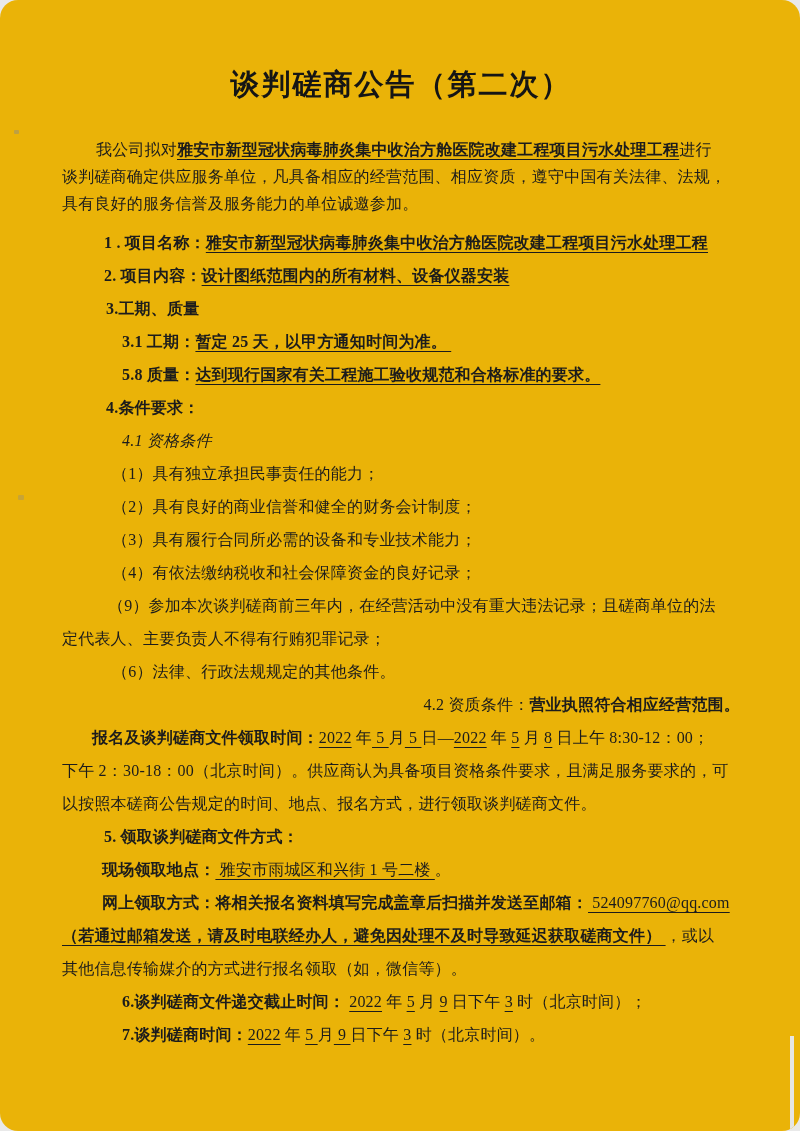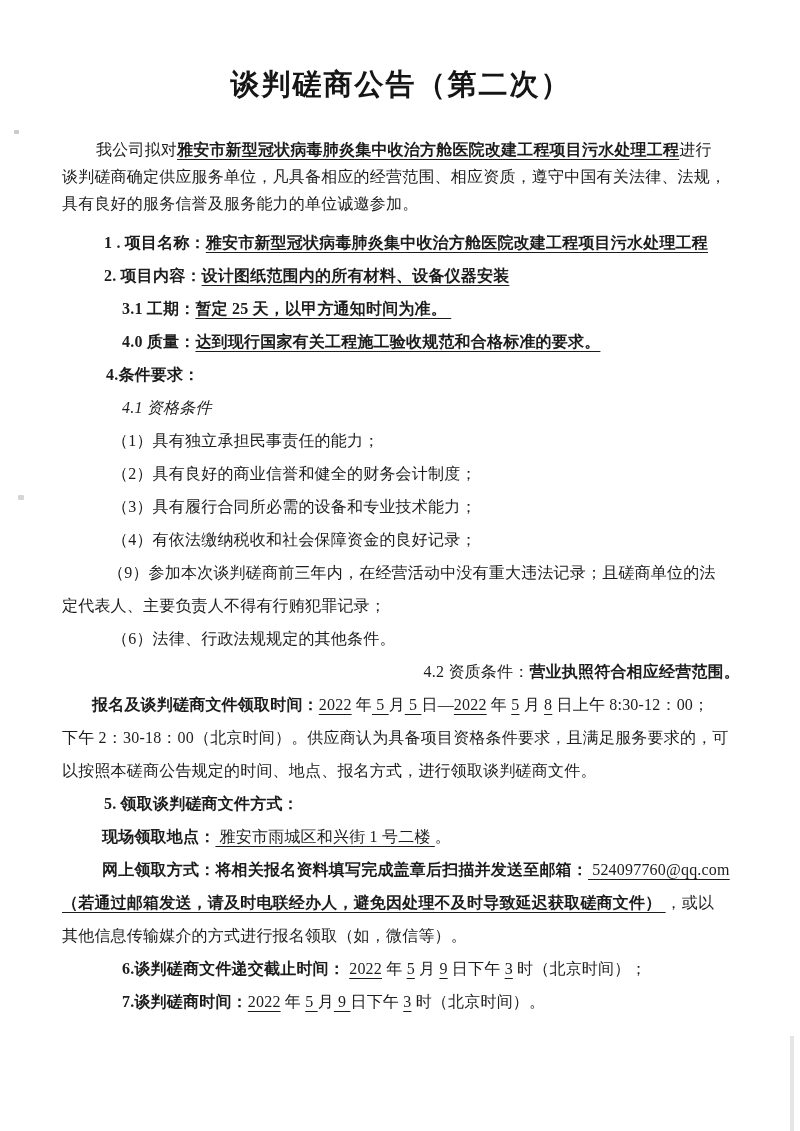--- a/index.html
+++ b/index.html
@@ -1,23 +1,24 @@
 <!DOCTYPE html>
 <html><head>
 <meta charset="utf-8">
 <style>
   html,body{margin:0;padding:0;background:#e9e9e9;}
   .page{
     position:relative;
     width:800px;height:1131px;
     margin:0 auto;
-    background:#ffffff;
+    background:#eab308;
     overflow:hidden;
     color:#1c1c1c;
     font-family:"Liberation Serif","DejaVu Serif",serif;
+    border-radius:18px;
   }
   .content{
     padding:62px 60px 0 62px;
   }
   .doc-title{
     font-size:29px;
     font-weight:700;
     text-align:center;
     letter-spacing:2px;
     line-height:44px;
@@ -69,22 +70,23 @@
 
 <div class="page">
   <div class="content">
     <h1 class="doc-title">谈判磋商公告（第二次）</h1>
     <div id="doc-lines">
         <p class="ln intro ind34"><span>我公司拟对</span><span class="seg-b seg-u">雅安市新型冠状病毒肺炎集中收治方舱医院改建工程项目污水处理工程</span><span>进行</span></p>
         <p class="ln intro"><span>谈判磋商确定供应服务单位，凡具备相应的经营范围、相应资质，遵守中国有关法律、法规，</span></p>
         <p class="ln intro mb8"><span>具有良好的服务信誉及服务能力的单位诚邀参加。</span></p>
         <p class="ln ind42"><span class="seg-b">1 . 项目名称：</span><span class="seg-b seg-u">雅安市新型冠状病毒肺炎集中收治方舱医院改建工程项目污水处理工程</span></p>
         <p class="ln ind42"><span class="seg-b">2.  项目内容：</span><span class="seg-b seg-u">设计图纸范围内的所有材料、设备仪器安装</span></p>
+        <p class="ln ind44"><span class="seg-b">3.工期、质量</span></p>
         <p class="ln ind60"><span class="seg-b">3.1 工期：</span><span class="seg-b seg-u">暂定 25 天，以甲方通知时间为准。&nbsp;</span></p>
-        <p class="ln ind60"><span class="seg-b">4.0 质量：</span><span class="seg-b seg-u">达到现行国家有关工程施工验收规范和合格标准的要求。</span></p>
+        <p class="ln ind60"><span class="seg-b">5.8 质量：</span><span class="seg-b seg-u">达到现行国家有关工程施工验收规范和合格标准的要求。</span></p>
         <p class="ln ind44"><span class="seg-b">4.条件要求：</span></p>
         <p class="ln ind60 mt10"><span>4.1 资格条件</span></p>
         <p class="ln ind50"><span>（1）具有独立承担民事责任的能力；</span></p>
         <p class="ln ind50"><span>（2）具有良好的商业信誉和健全的财务会计制度；</span></p>
         <p class="ln ind50"><span>（3）具有履行合同所必需的设备和专业技术能力；</span></p>
         <p class="ln ind50"><span>（4）有依法缴纳税收和社会保障资金的良好记录；</span></p>
         <p class="ln ind46"><span>（9）参加本次谈判磋商前三年内，在经营活动中没有重大违法记录；且磋商单位的法</span></p>
         <p class="ln"><span>定代表人、主要负责人不得有行贿犯罪记录；</span></p>
         <p class="ln ind50"><span>（6）法律、行政法规规定的其他条件。</span></p>
         <p class="ln ind55"><span>4.2 资质条件：</span><span class="seg-b">营业执照符合相应经营范围。</span></p>

